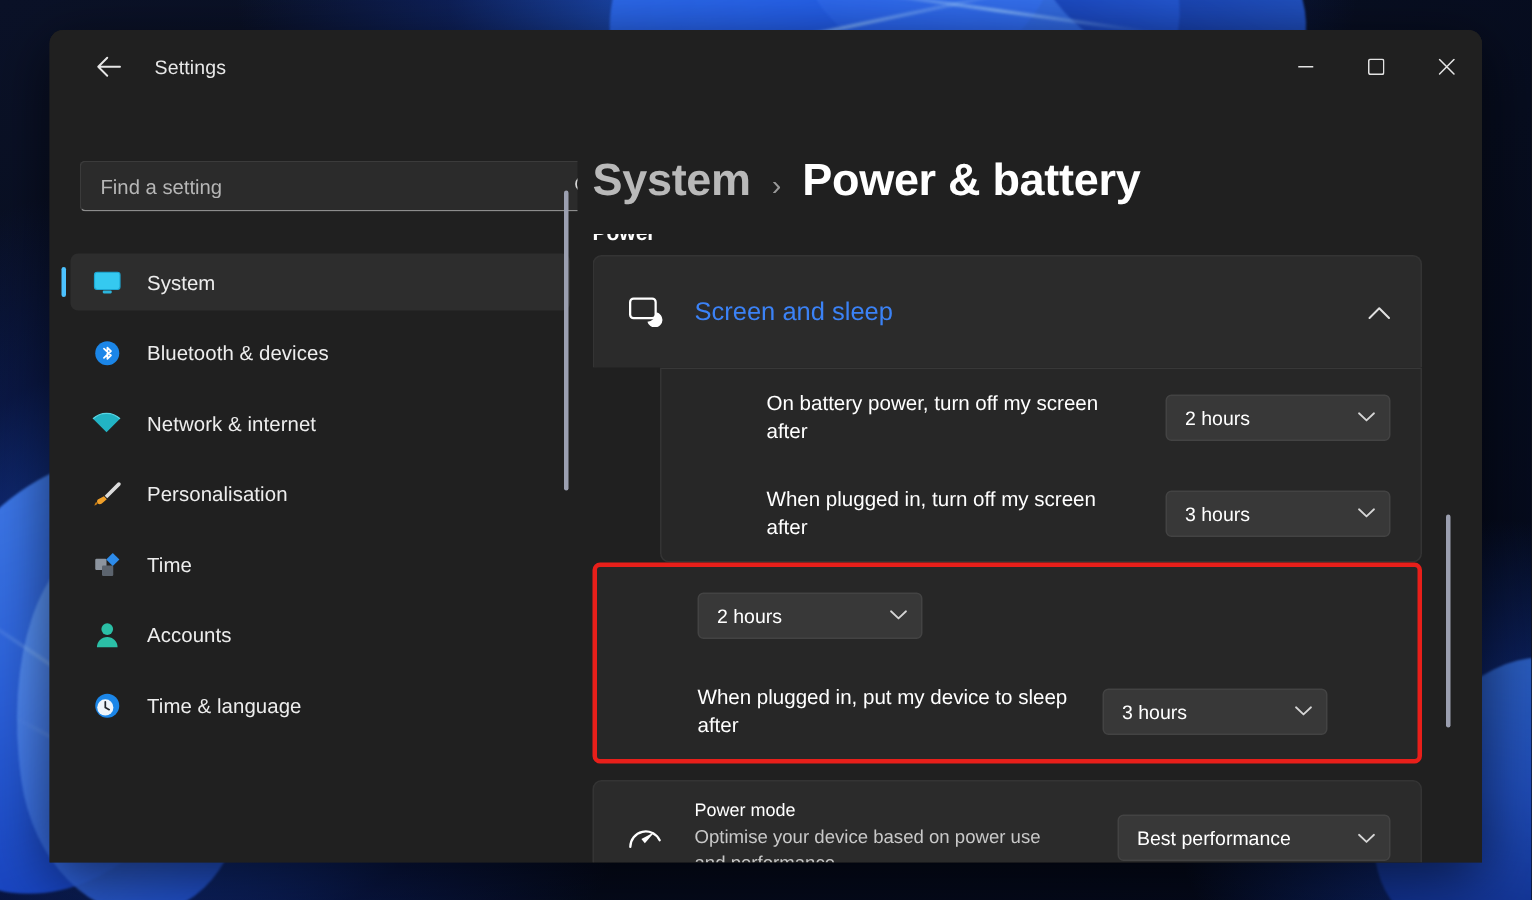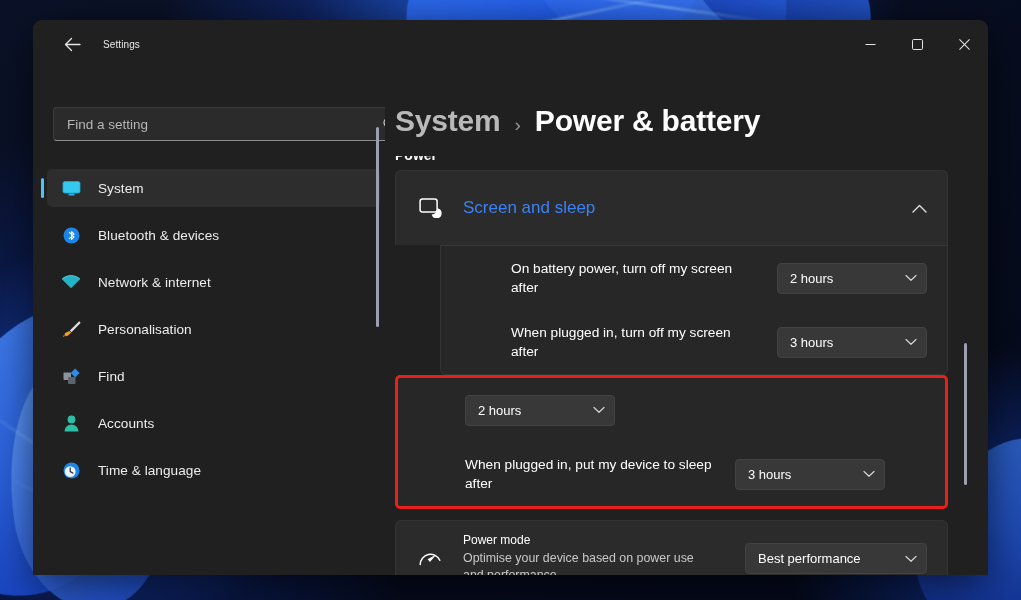--- a/index.html
+++ b/index.html
@@ -71,21 +71,21 @@
     position: relative;
   }
   .back-btn {
     width: 34px; height: 34px; margin-left: 22px;
     display: flex; align-items: center; justify-content: center;
     border-radius: 5px; cursor: pointer;
     color: #e6e6e6;
   }
   .app-title {
     margin-left: 14px;
-    font-size: 10px; color: #e9e9e9; letter-spacing: .1px;
+    font-size: 13px; color: #e9e9e9; letter-spacing: .1px;
   }
   .wincontrols {
     position: absolute; right: 0; top: 0; height: 48px;
     display: flex;
   }
   .wc {
     width: 47px; height: 48px;
     display: flex; align-items: center; justify-content: center;
     color: #e3e3e3; cursor: pointer;
   }
@@ -377,21 +377,21 @@
         </div>
 
         <div class="navitem">
           <span class="nav-icon">
             <svg width="19" height="19" viewBox="0 0 19 19">
               <rect x="1.5" y="5.5" width="7.5" height="7.5" rx="0.8" fill="#8c949e"></rect>
               <rect x="6" y="10" width="7.5" height="7" rx="0.8" fill="#5c646e"></rect>
               <path d="M13.2 1.6L17.6 6L13.2 10.4L8.8 6L13.2 1.6Z" fill="#2d8bea"></path>
             </svg>
           </span>
-          <span class="nav-label">Find</span>
+          <span class="nav-label">Time</span>
         </div>
 
         <div class="navitem">
           <span class="nav-icon">
             <svg width="19" height="19" viewBox="0 0 19 19">
               <circle cx="9.5" cy="5.4" r="3.9" fill="#2bbfa6"></circle>
               <path d="M2.6 17.5C2.6 13.6 5.7 10.6 9.5 10.6C13.3 10.6 16.4 13.6 16.4 17.5Z" fill="#2bbfa6"></path>
             </svg>
           </span>
           <span class="nav-label">Accounts</span>

